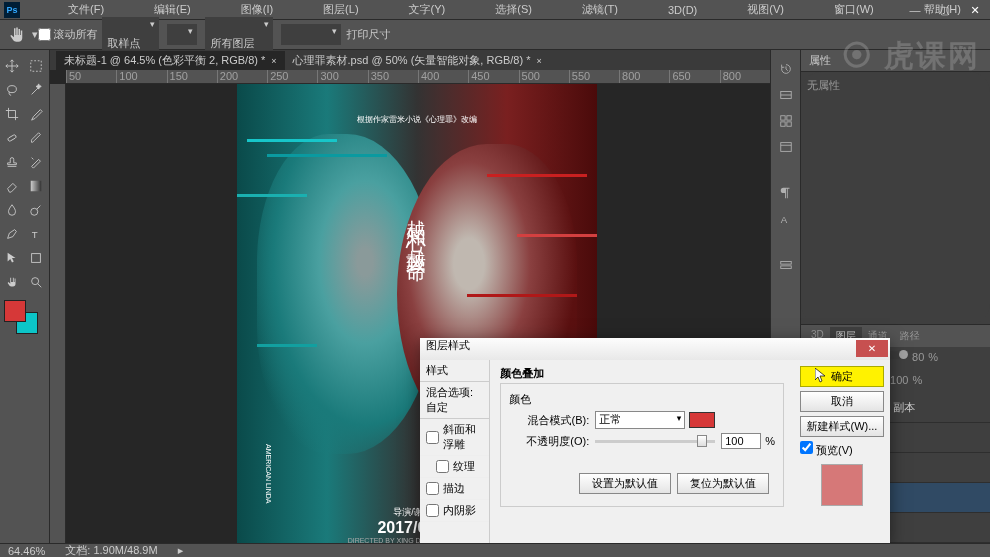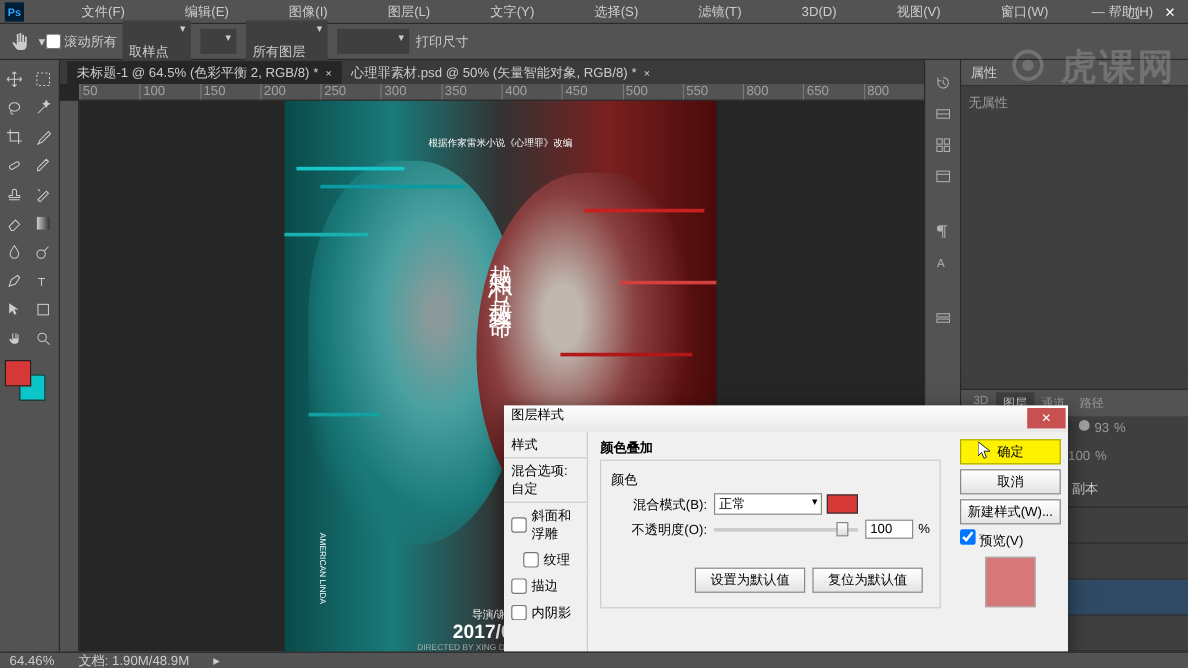--- a/index.html
+++ b/index.html
@@ -371,21 +371,21 @@
     <div class="layer-section">
       <div class="layer-tabs">
         <span>3D</span>
         <span class="on">图层</span>
         <span>通道</span>
         <span>路径</span>
       </div>
       <div class="layer-opts">
         <span>不透明度:</span>
         <div class="slider-fake"></div>
-        <span>93</span>
+        <span>80</span>
           <span>%</span>
       </div>
       <div class="layer-opts">
         <span>填充:</span>
         <div class="slider-fake"></div>
         <span>100</span>
           <span>%</span>
       </div>
       <div class="layer-list">
         <div class="layer-item">

